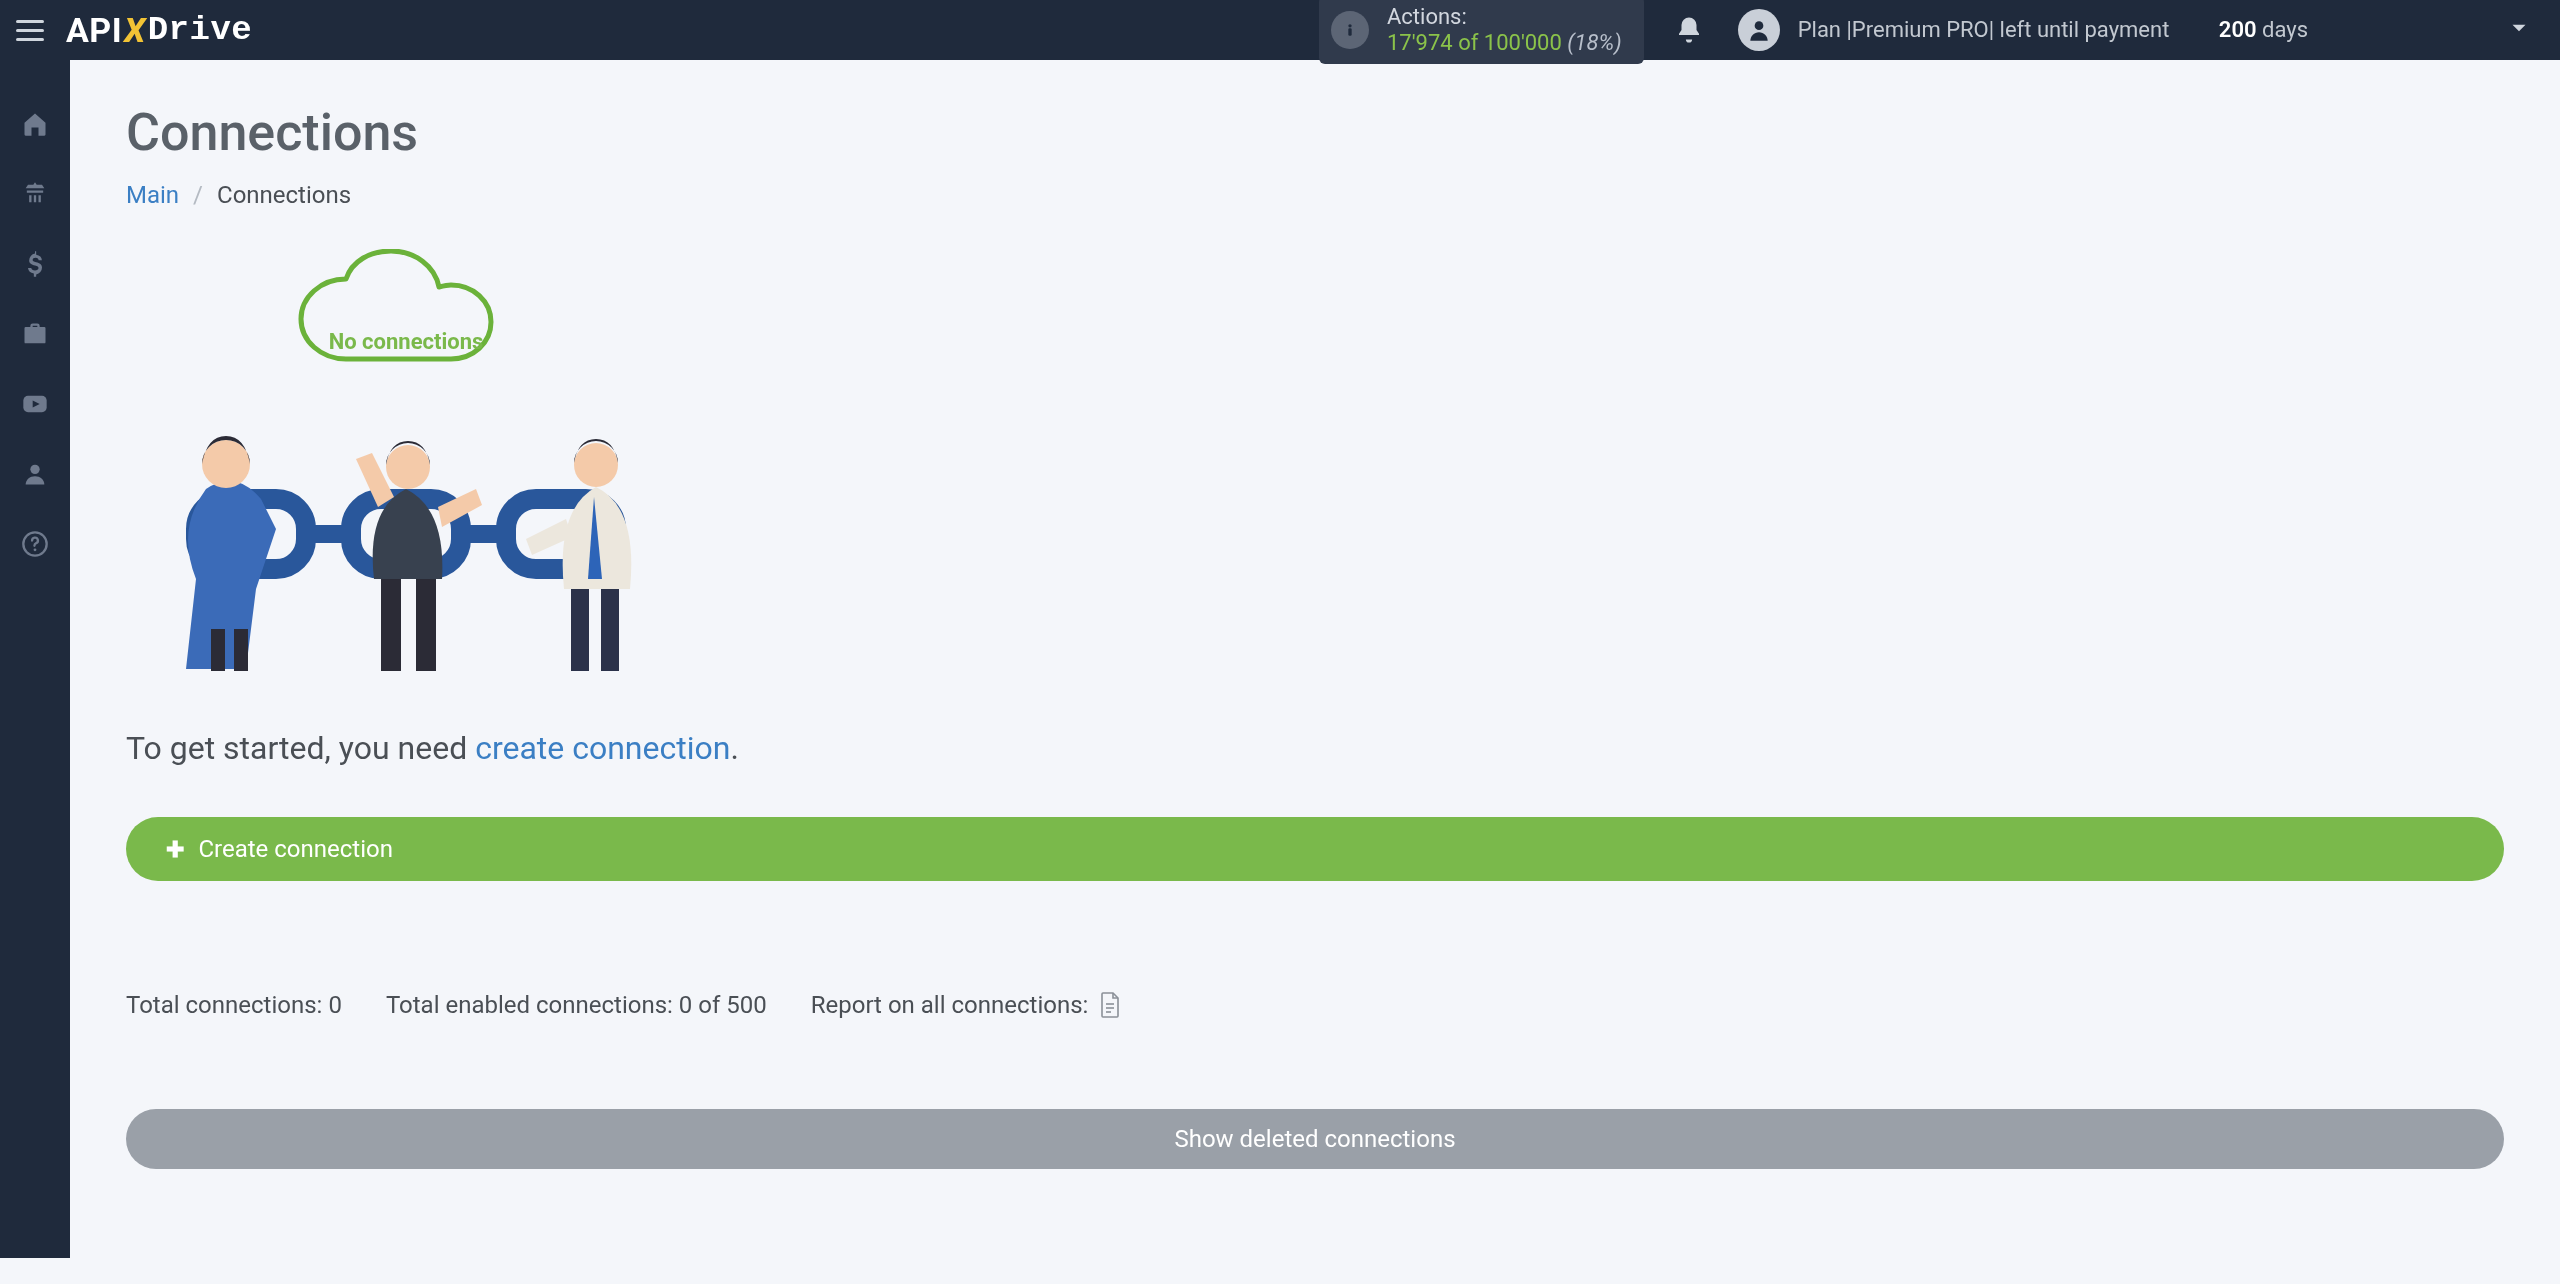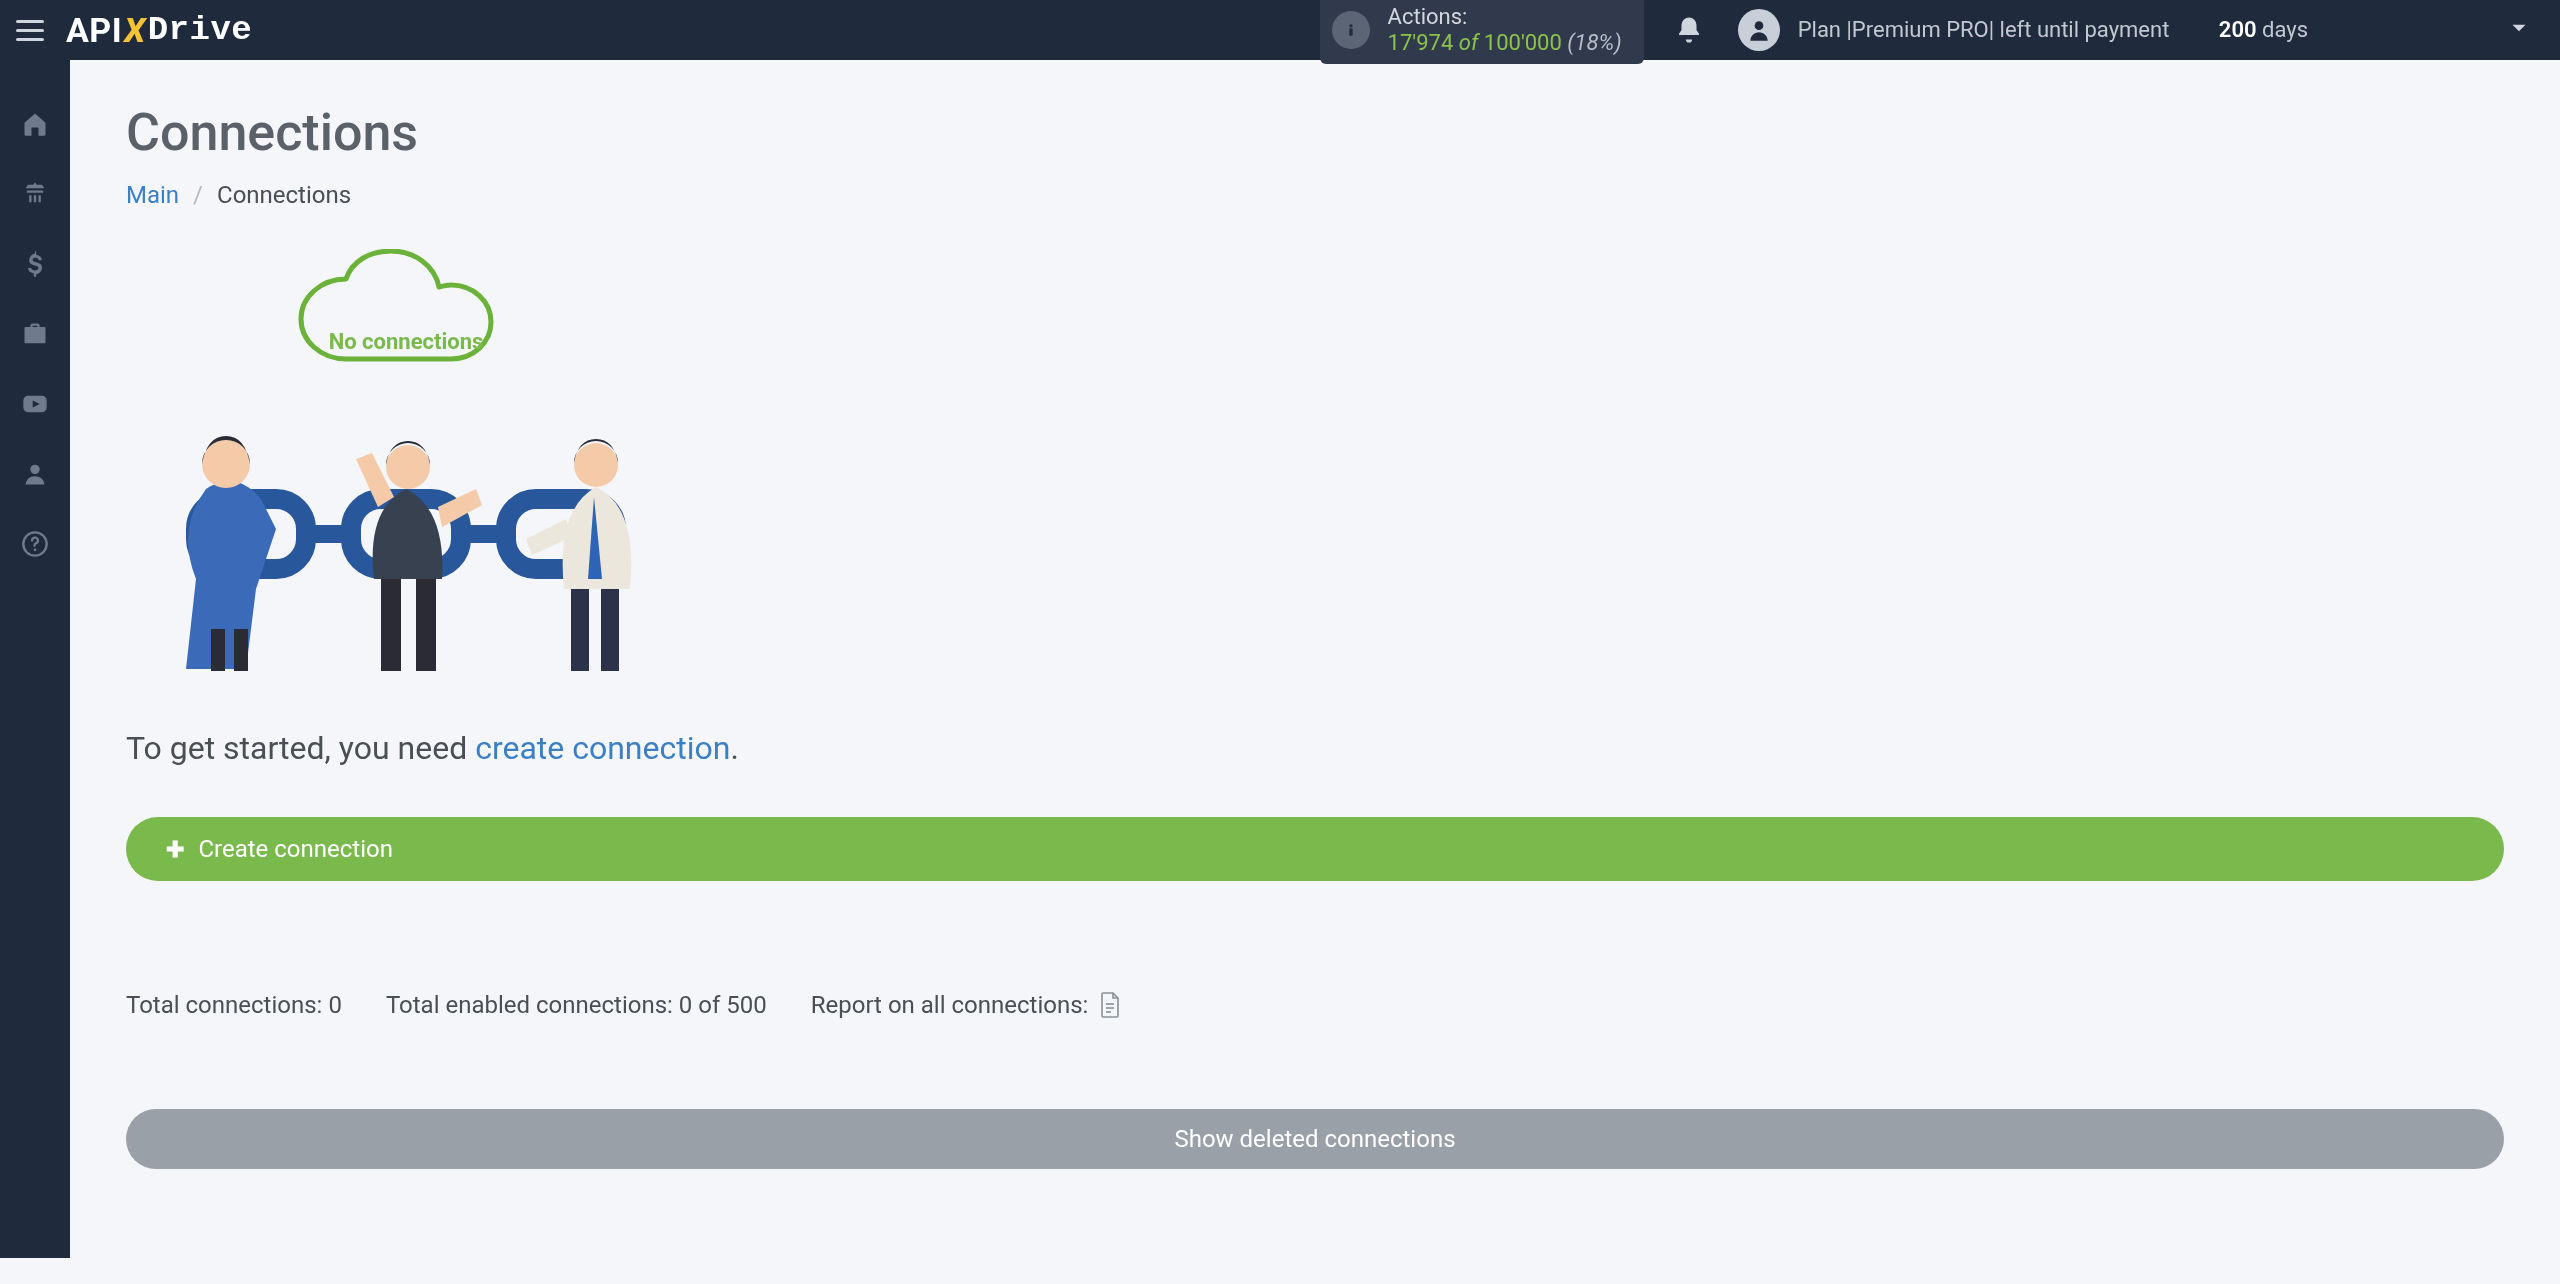--- a/index.html
+++ b/index.html
@@ -28,21 +28,21 @@
   .logo .api{color:#fff;}
   .logo .x{color:#f2c335;font-weight:800;font-style:italic;margin:0 2px;}
   .logo .drive{color:#fff;font-weight:600;font-family:Liberation Mono, monospace;}
   .header-spacer{flex:1;}
   .actions-pill{background:var(--pill-bg);border-radius:6px;padding:8px 22px 8px 12px;display:flex;align-items:center;gap:18px;margin-right:30px;}
   .info-circle{width:38px;height:38px;border-radius:50%;background:#5c6575;display:flex;align-items:center;justify-content:center;}
   .info-circle svg{width:20px;height:20px;fill:#1f2a3c;}
   .actions-text{font-size:22px;line-height:1.2;}
   .actions-text .label{color:#d2d7df;}
   .actions-text .numbers{color:var(--pill-text-green);}
-  .actions-text .of{font-style:italic;}
+  .actions-text .of{}
   .actions-text .pct{color:#b7beca;font-style:italic;}
   .bell{width:30px;height:30px;margin-right:34px;cursor:pointer;}
   .bell svg{width:100%;height:100%;fill:#cfd5dd;}
   .user-block{display:flex;align-items:center;gap:18px;cursor:pointer;}
   .avatar{width:42px;height:42px;border-radius:50%;background:#c9cfd8;display:flex;align-items:center;justify-content:center;}
   .avatar svg{width:26px;height:26px;fill:#1f2a3c;}
   .user-text{font-size:23px;line-height:1.25;}
   .user-text .name{color:#fff;}
   .user-text .plan{color:#c2c8d0;font-size:22px;}
   .user-text .plan b{color:#fff;font-weight:600;margin-left:44px;}

